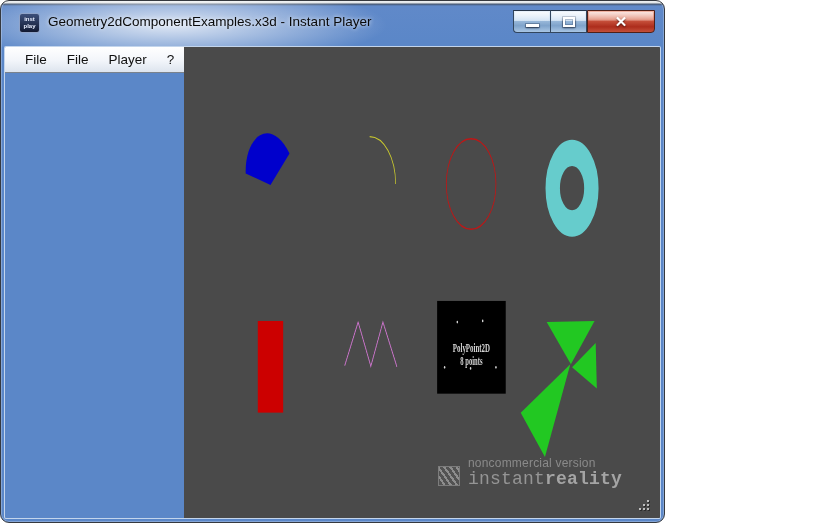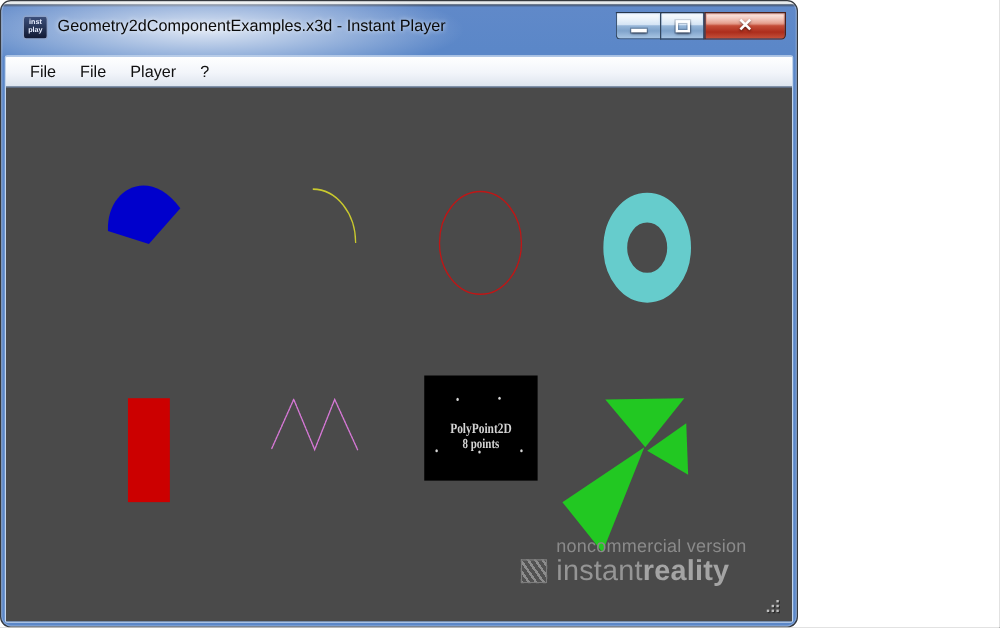--- a/index.html
+++ b/index.html
@@ -59,21 +59,21 @@
   .glyph-max { width:12px; height:10px; border:2px solid #fff;
                box-shadow:0 1px 2px rgba(20,30,50,.7), 0 0 0 1px rgba(40,60,90,.35),
                           inset 0 0 0 1px rgba(40,60,90,.3); }
   .glyph-close { color:#fff; font-size:15px; font-weight:bold; line-height:1;
                  text-shadow:0 1px 2px rgba(60,10,5,.9); }
 
   
   .client {
     position:absolute; left:4px; right:4px; top:46px; bottom:4px;
     box-shadow:0 0 0 1px #c3d5ec; border-radius:1px; overflow:hidden;
-    display:flex; flex-direction:column;
+    display:flex; flex-direction:row;
   }
   .menubar {
     height:26px; flex:0 0 26px;
     background:linear-gradient(#ffffff,#f2f5fa 55%,#dde4ee);
     border-bottom:1px solid #7a828c;
     display:flex; align-items:center; padding-left:10px;
     font-size:13.5px; color:#101010;
   }
   .menu-item { padding:3px 10px; border-radius:2px; }
 
@@ -81,22 +81,22 @@
   .viewport svg { position:absolute; left:0; top:0; width:100%; height:100%; display:block; }
 
   
   .watermark { position:absolute; right:38px; bottom:30px; display:flex; align-items:flex-end; }
   .wm-logo {
     width:22px; height:20px; margin-right:8px; margin-bottom:2px;
     background:repeating-linear-gradient(55deg,#8d8d8d 0 2px,#525252 2px 5px);
     box-shadow:inset 0 0 0 1px #7c7c7c;
   }
   .wm-text { display:flex; flex-direction:column; line-height:1; }
-  .wm-version { font-size:15px; color:#8a8a8a; letter-spacing:.2px; margin-bottom:1px;text-align:center; }
-  .wm-brand { font-size:24px; color:#959595; letter-spacing:.2px; }
+  .wm-version { font-size:12px; color:#8a8a8a; letter-spacing:.2px; margin-bottom:1px; }
+  .wm-brand { font-size:18px; color:#959595; letter-spacing:.2px;font-family:Liberation Mono, monospace; }
   .wm-brand b { color:#a4a4a4; font-weight:bold; }
 
   
   .resize-grip {
     position:absolute; right:19px; bottom:16px; width:2px; height:2px;
     box-shadow:
       8px 0 0 #bdbdbd, 4px 4px 0 #bdbdbd, 8px 4px 0 #bdbdbd,
       0 8px 0 #bdbdbd, 4px 8px 0 #bdbdbd, 8px 8px 0 #bdbdbd,
       9px 1px 0 #2c2c2c, 5px 5px 0 #2c2c2c, 9px 5px 0 #2c2c2c,
       1px 9px 0 #2c2c2c, 5px 9px 0 #2c2c2c, 9px 9px 0 #2c2c2c;

